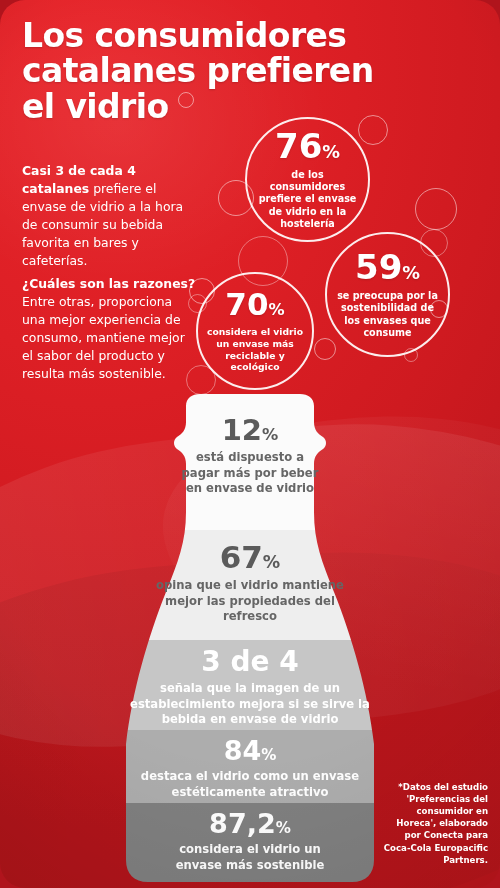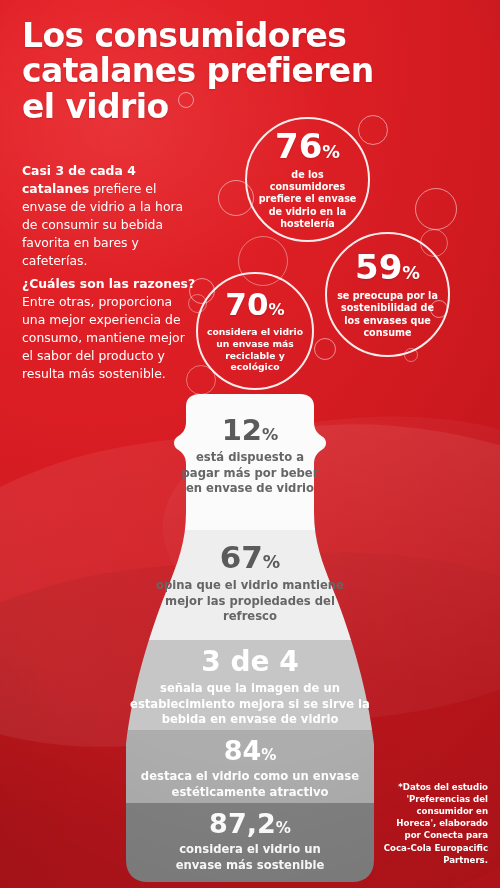--- a/index.html
+++ b/index.html
@@ -7,20 +7,21 @@
   *{box-sizing:border-box;}
   body{
     font-family:"DejaVu Sans","Liberation Sans",sans-serif;
   }
   #poster{
     position:relative;
     width:500px;height:888px;
     overflow:hidden;
     background:
       radial-gradient(120% 85% at 18% 8%, #e8252a 0%, #dd1f25 38%, #cf1a20 68%, #bb151b 100%);
+    border-radius: 25px;
   }
 
   
   .ribbon{position:absolute;pointer-events:none;}
   .ribbon-1{
     left:-120px;top:430px;width:760px;height:300px;
     background:linear-gradient(90deg,rgba(255,255,255,.085),rgba(255,255,255,.02));
     border-radius:50% 50% 45% 45%/70% 70% 60% 60%;
     transform:rotate(-7deg);
   }

